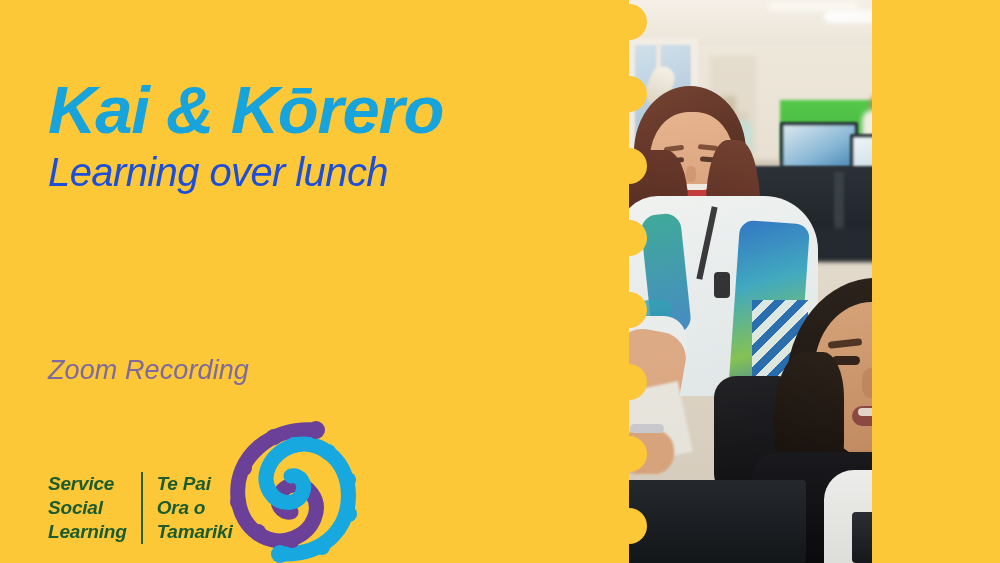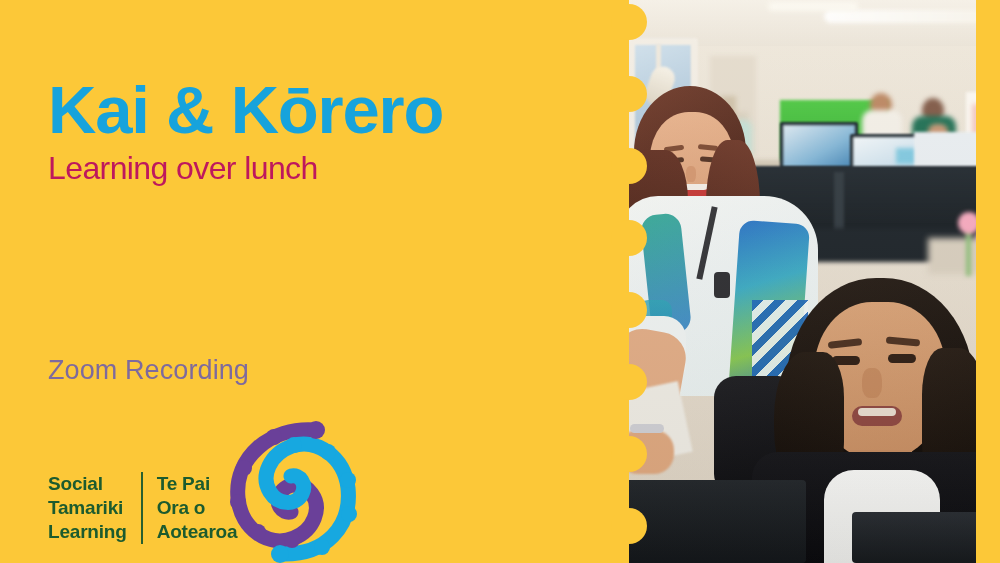--- a/index.html
+++ b/index.html
@@ -1,21 +1,21 @@
 <!DOCTYPE html>
 <html><head>
 <meta charset="utf-8">
 <style>
   * { margin:0; padding:0; box-sizing:border-box; }
   html,body { width:1000px; height:563px; overflow:hidden; }
   body {
     font-family:"Liberation Sans", sans-serif;
     background:#FCC838;
   }
-  #stage { position:relative; width:976px; height:563px; overflow:hidden; background:#FCC838; }
+  #stage { position:relative; width:872px; height:563px; overflow:hidden; background:#FCC838;font-style:italic; }
 
   
   .photo {
     position:absolute; left:628px; top:0; width:372px; height:563px;
     overflow:hidden; background:#E6DFD2;
   }
   .ph-layer { position:absolute; }
 
   
   .wall      { left:0; top:0; width:372px; height:563px;
@@ -172,21 +172,21 @@
     background:#FCC838;
   }
 
   
   .tx { position:absolute; }
   .title {
     left:48px; top:76px; font-size:67px; font-weight:bold; color:#17A3DC;
     letter-spacing:-1.2px; line-height:1;
   }
   .subtitle {
-    left:48px; top:152px; font-size:32px; font-weight:500; color:#be185d;
+    left:48px; top:152px; font-size:40px; font-weight:500; color:#1d4ed8;
     letter-spacing:-.6px; line-height:1;
   }
   .desc {
     left:48px; top:228px; width:520px; font-size:26px; font-weight:bold;
     color:#64409B; line-height:1.42; letter-spacing:-.2px;
   }
   .kicker {
     left:48px; top:355px; font-size:27px; font-weight:300; color:#7E6A9E;
     letter-spacing:.1px;
   }
@@ -308,29 +308,29 @@
       <div class="bump" style="top: 508px; left: 611px; height: 36px; width: 36px;"></div>
     </div>
 
   <div class="tx title">Kai &amp; Kōrero</div>
   <div class="tx subtitle">Learning over lunch</div>
   <div class="tx kicker">Zoom Recording</div>
 
   <div class="logo">
     <div class="logo-text">
       <div class="logo-col">
+        <div>Service</div>
         <div>Social</div>
-        <div>Tamariki</div>
         <div>Learning</div>
       </div>
       <div class="logo-div"></div>
       <div class="logo-col">
         <div>Te Pai</div>
         <div>Ora o</div>
-        <div>Aotearoa</div>
+        <div>Tamariki</div>
       </div>
     </div>
   </div>
 
   <svg class="koru" viewBox="0 0 152 150">
     <g fill="none" stroke-linecap="round">
 
       <path d="M104 16 C 58 12, 22 44, 26 84 C 29 116, 58 134, 82 124 C 102 116, 110 94, 100 80 C 92 68, 74 68, 68 80 C 63 90, 70 100, 79 98" stroke="#6A4099" stroke-width="15"></path>
 
       <path d="M68 140 C 114 142, 140 112, 136 74 C 132 42, 104 24, 80 32 C 58 40, 48 62, 58 78 C 66 91, 84 92, 90 80 C 95 70, 88 60, 79 62" stroke="#17A8E0" stroke-width="15"></path>

